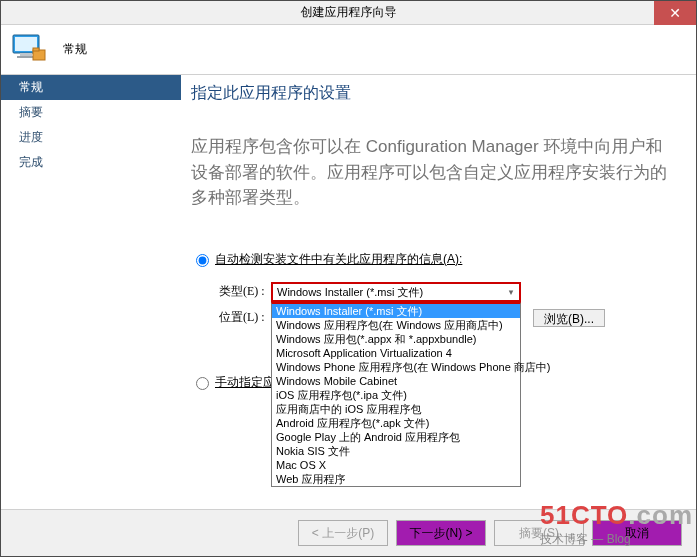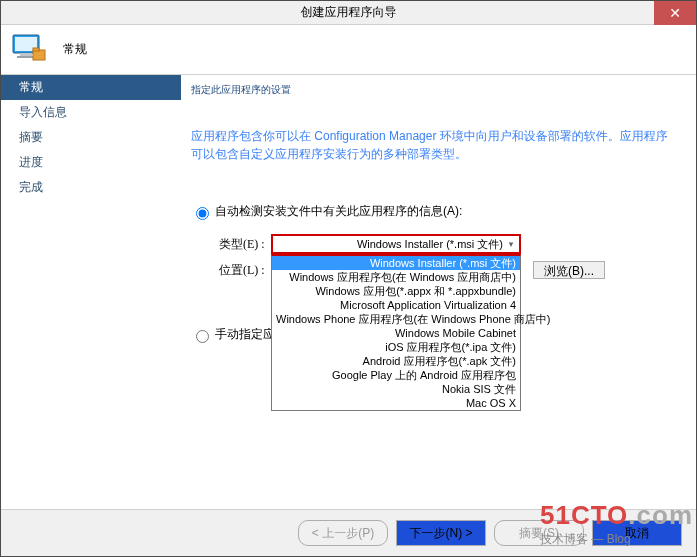--- a/index.html
+++ b/index.html
@@ -18,44 +18,44 @@
   .header .monitor-icon svg { width:100%; height:100%; }
   .header .htitle { font-size:12px; color:#000; }
 
   
   .body { flex:1; display:flex; min-height:0; border-bottom:1px solid #d0d0d0; }
   .sidebar { width:180px; background:#fff; border-right:0; padding:0; }
   .sidebar .nav-item { font-size:12px; padding:4px 20px 4px 18px; color:#2f4f6f; cursor:pointer; }
   .sidebar .nav-item.active { background:#2c5a88; color:#fff; }
 
   .content { flex:1; padding:8px 20px 0 10px; position:relative; }
-  .content .ptitle { font-size:10px; color:#1f497d; margin:0 0 30px 0; }
-  .content .desc { font-size:12px; color:#3b82f6; line-height:1.5; margin-bottom:40px; }
+  .content .ptitle { font-size:16px; color:#1f497d; margin:0 0 30px 0; }
+  .content .desc { font-size:17px; color:#737373; line-height:1.5; margin-bottom:40px; }
 
-  .radio-row { display:flex; align-items:flex-end; font-size:12px; margin-bottom:14px; }
+  .radio-row { display:flex; align-items:flex-start; font-size:12px; margin-bottom:14px;text-decoration:underline; }
   .radio-row input[type=radio] { margin-right:6px; }
 
   .field-row { display:flex; align-items:center; margin:6px 0; }
   .field-label { width:80px; font-size:12px; text-align:left; padding-left:28px;font-family:Liberation Serif, serif; }
-  .combo-wrap { position:relative; width:250px;text-align:right; }
+  .combo-wrap { position:relative; width:250px; }
   .combo { width:250px; height:20px; border:2px solid #cc0000; font-size:11px; font-family:"SimSun","NSimSun",Arial; padding:1px 16px 1px 4px; background:#fff; cursor:default; }
   .combo:after { content:""; }
   .combo-arrow { position:absolute; right:3px; top:3px; width:14px; height:14px; display:flex; align-items:center; justify-content:center; font-size:9px; color:#666; }
 
   .dropdown { position:absolute; left:0; top:20px; width:250px; background:#fff; border:1px solid #7a7a7a; border-top:2px solid #cc0000; z-index:10; }
   .dropdown .opt { font-size:11px; font-family:"SimSun","NSimSun",Arial; padding:0 4px; line-height:14px; white-space:nowrap; cursor:pointer; }
   .dropdown .opt.hl { background:#3399ff; color:#fff; }
 
   .loc-input { width:250px; height:20px; border:1px solid #b5b5b5; background:#fff; }
   .browse-btn { margin-left:12px; width:72px; height:18px; font-size:12px; background:#f0f0f0; border:1px solid #adadad; cursor:pointer; }
 
   
   .footer { height:46px; background:#f0f0f0; display:flex; align-items:center; justify-content:flex-end; padding:0 14px; gap:8px; }
-  .footer .btn { min-width:90px; height:26px; font-size:12px; background:#1d4ed8; border:1px solid #adadad; cursor:pointer; padding:0 10px; }
-  .footer .btn.disabled { color:#9a9a9a; background:#f0f0f0;border-radius:10px; }
+  .footer .btn { min-width:90px; height:26px; font-size:12px; background:#a21caf; border:1px solid #adadad; cursor:pointer; padding:0 10px; }
+  .footer .btn.disabled { color:#9a9a9a; background:#f0f0f0; }
 
   
   .watermark { position:absolute; right:3px; bottom:8px; pointer-events:none; font-family:"Times New Roman",serif; }
   .watermark .l1 { font-size:26px; font-weight:bold; color:#aaa; letter-spacing:1px; }
   .watermark .l1 .red { color:#d44; }
   .watermark .l2 { font-size:12px; color:#888; }
 </style>
 </head>
 <body>
 
@@ -78,21 +78,20 @@
         <rect x="22" y="17" width="12" height="10" fill="#e9a23b" stroke="#b5721a"></rect>
         <rect x="22" y="15" width="6" height="3" fill="#e9a23b" stroke="#b5721a"></rect>
       </svg>
     </div>
     <span class="htitle">常规</span>
   </div>
 
   <div class="body">
     <div class="sidebar" id="sidebar">
         <div class="nav-item active">常规</div>
-        <div class="nav-item">导入信息</div>
         <div class="nav-item">摘要</div>
         <div class="nav-item">进度</div>
         <div class="nav-item">完成</div>
       </div>
 
     <div class="content">
       <div class="ptitle">指定此应用程序的设置</div>
       <div class="desc">应用程序包含你可以在 Configuration Manager 环境中向用户和设备部署的软件。应用程序可以包含自定义应用程序安装行为的多种部署类型。</div>
 
       <label class="radio-row">
@@ -108,24 +107,26 @@
             <span class="combo-arrow">▾</span>
           </div>
           <div class="dropdown" id="dropdown">
               <div class="opt hl">Windows Installer (*.msi 文件)</div>
               <div class="opt">Windows 应用程序包(在 Windows 应用商店中)</div>
               <div class="opt">Windows 应用包(*.appx 和 *.appxbundle)</div>
               <div class="opt">Microsoft Application Virtualization 4</div>
               <div class="opt">Windows Phone 应用程序包(在 Windows Phone 商店中)</div>
               <div class="opt">Windows Mobile Cabinet</div>
               <div class="opt">iOS 应用程序包(*.ipa 文件)</div>
+              <div class="opt">应用商店中的 iOS 应用程序包</div>
               <div class="opt">Android 应用程序包(*.apk 文件)</div>
               <div class="opt">Google Play 上的 Android 应用程序包</div>
               <div class="opt">Nokia SIS 文件</div>
               <div class="opt">Mac OS X</div>
+              <div class="opt">Web 应用程序</div>
             </div>
         </div>
       </div>
 
       <div class="field-row">
         <div class="field-label">位置(L) :</div>
         <div class="loc-input"></div>
         <button class="browse-btn">浏览(B)...</button>
       </div>
 

